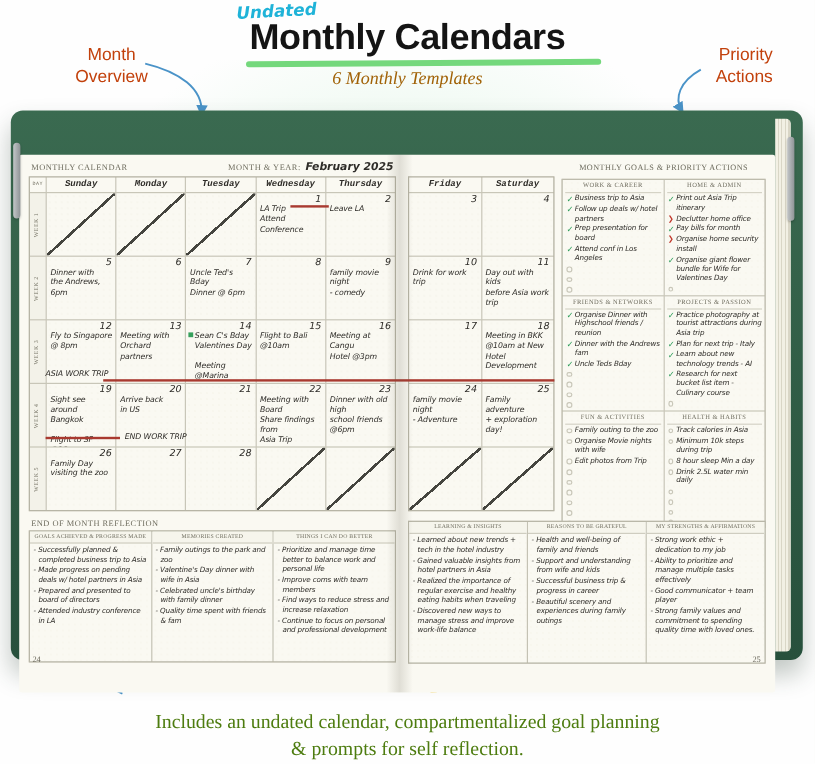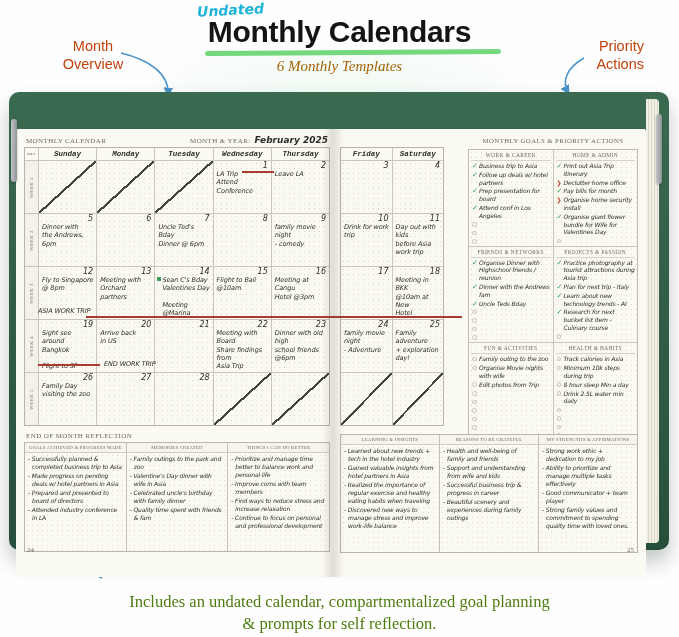--- a/index.html
+++ b/index.html
@@ -51,21 +51,21 @@
   .hw { font-family:"DejaVu Sans",sans-serif; font-style:italic; color:#2e2c28; }
 
   .pl-head { display:flex; align-items:baseline; height:10px; padding:0 2px; }
   .pl-head .lab { font-size:7px; }
   .pl-head .myl { margin-left:auto; font-size:7px; }
   .pl-head .myv { margin-left:4px; font-size:9px; font-weight:bold; }
 
   
   .cal { display:grid; gap:1px; background:#c8c6b8; border:1px solid #b7b5a6; }
   #cal-left { margin-top:2px; grid-template-columns:13px repeat(5,1fr); grid-template-rows:12px repeat(5,52px); }
-  #cal-right { position:absolute; left:0; top:12px; width:104px;
+  #cal-right { position:absolute; left:0; top:12px; width:122px;
     grid-template-columns:repeat(2,1fr); grid-template-rows:12px repeat(5,52px); }
   .dh { background:#faf9f2; display:flex; align-items:center; justify-content:center; font-size:7.5px; font-weight:bold;font-family:Liberation Mono, monospace; }
   .dayl { font-size:4.2px; font-weight:normal; }
   .wk { background:#f3f2e9; display:flex; align-items:center; justify-content:center; overflow:hidden; }
   .wk span { transform:rotate(-90deg); white-space:nowrap; font-size:5px; color:#7a786a; }
   .cell { position:relative; background:#faf9f2; padding:9px 2px 1px 3px; overflow:hidden;
     background-image:radial-gradient(circle,#dbd8c6 0.5px,transparent 0.6px); background-size:5px 5px; }
   .cell .d { position:absolute; top:0px; right:3px; font-size:8px; }
   .cell .t { display:block; white-space:pre-line; font-size:6.5px; line-height:1.28; letter-spacing:-0.1px; }
   .cell.x::after { content:""; position:absolute; inset:0;

